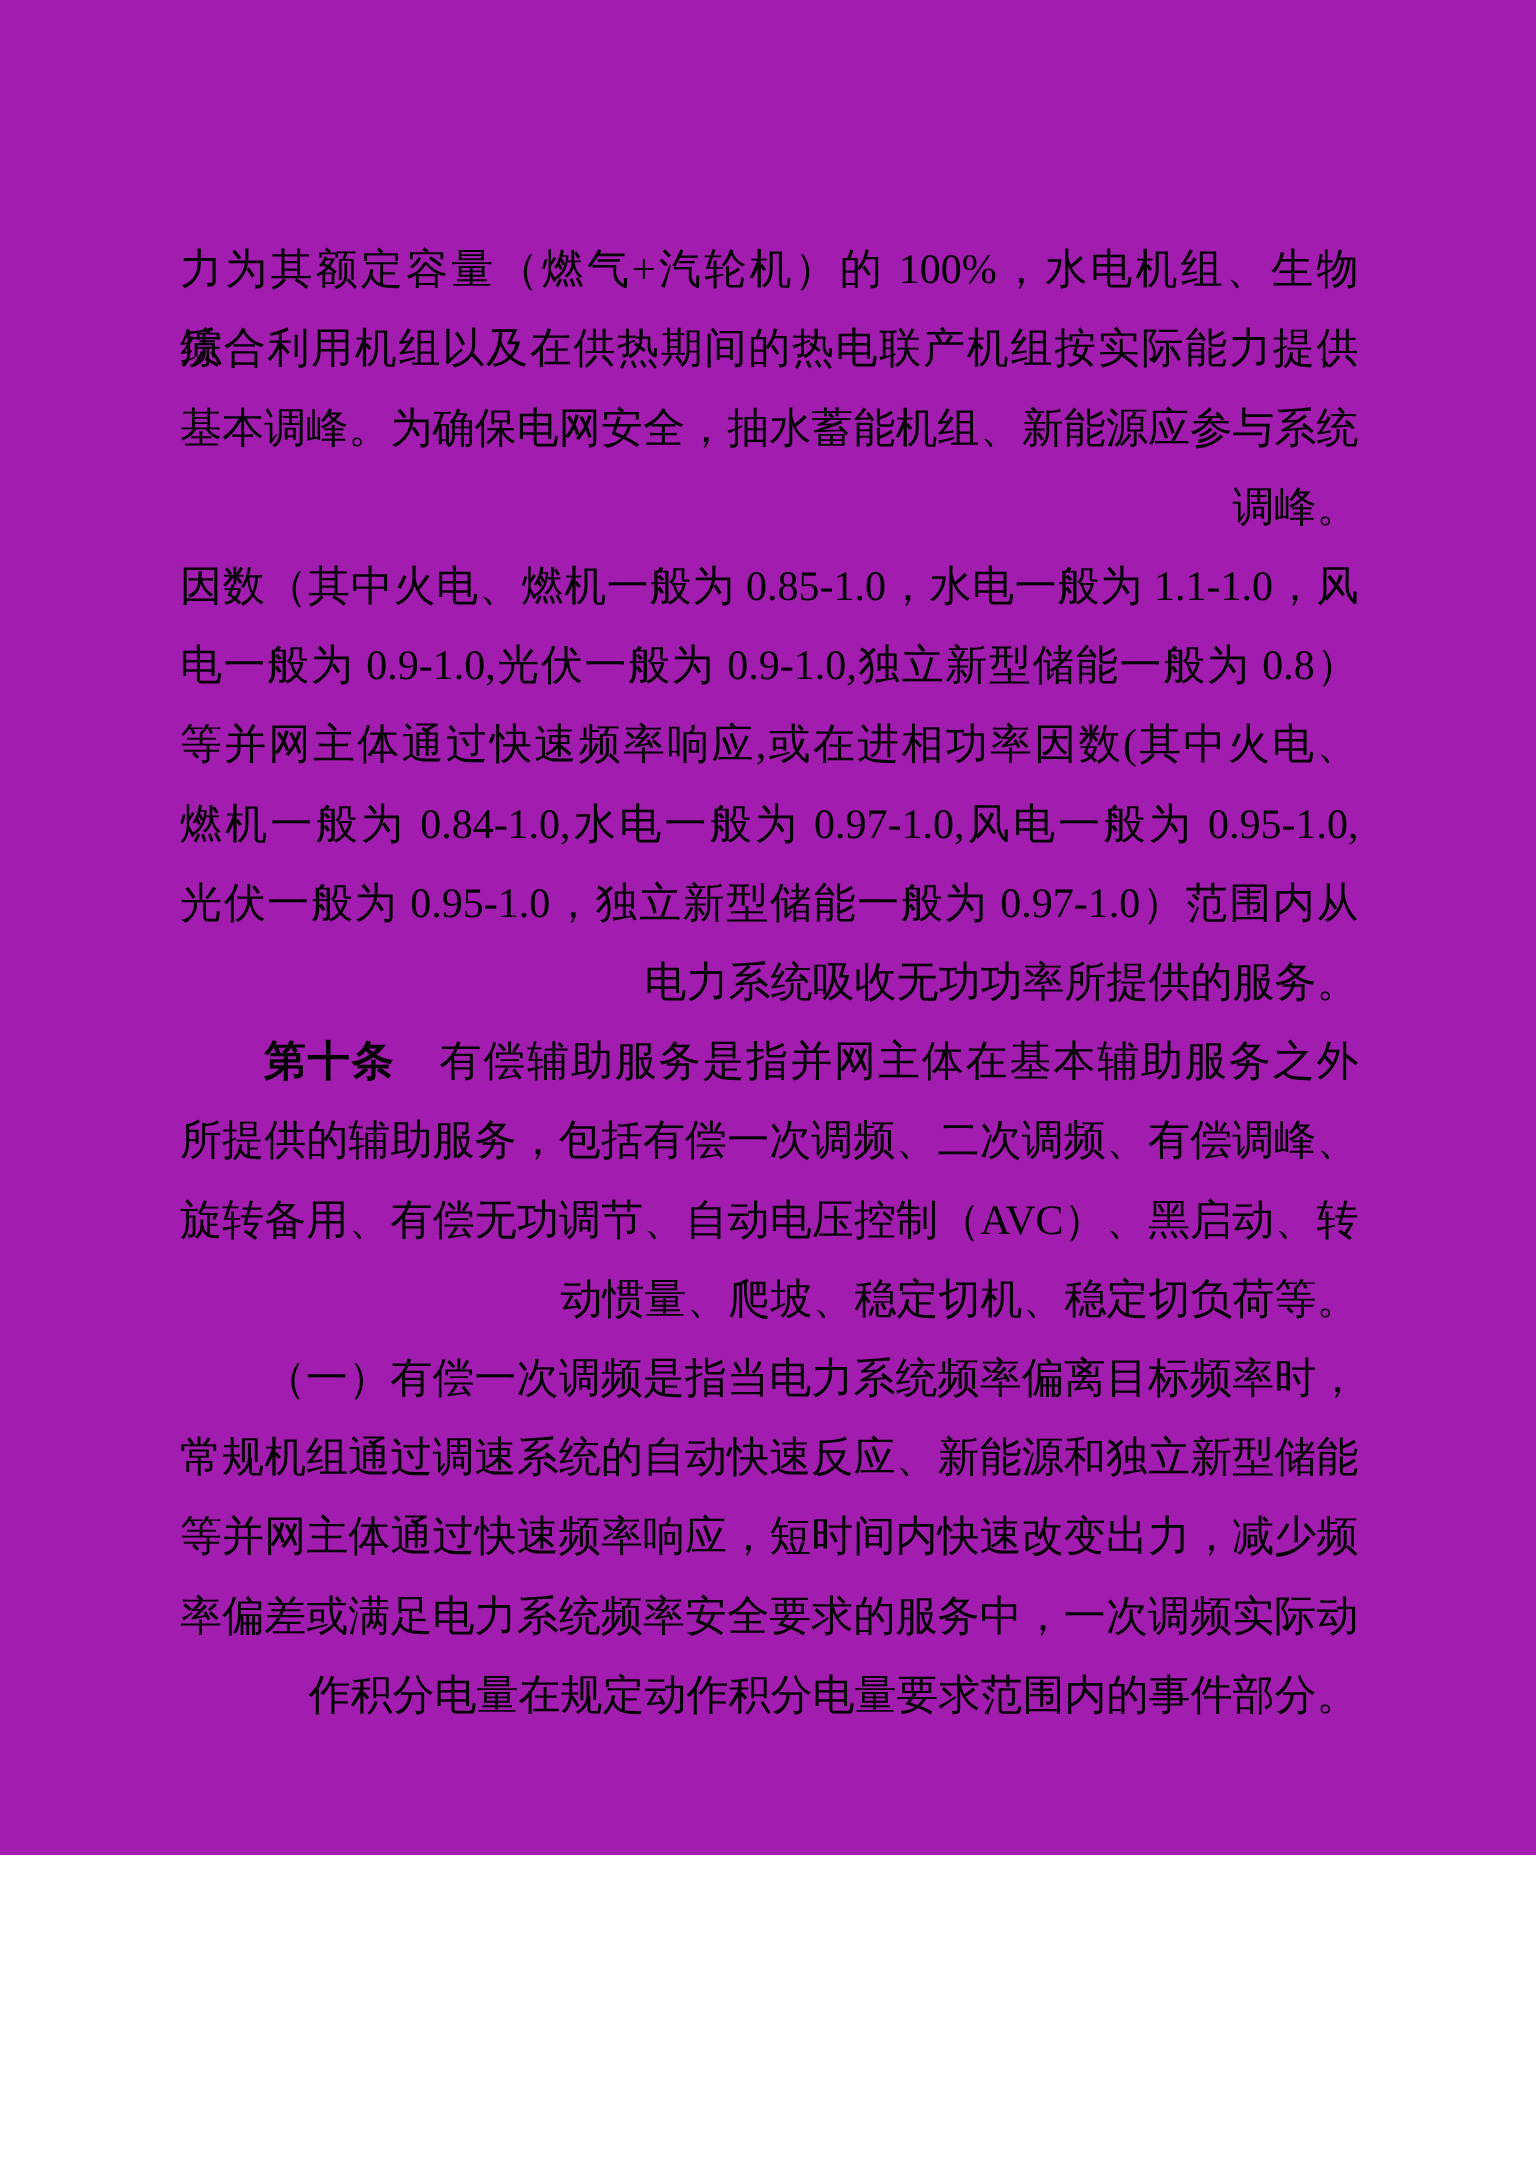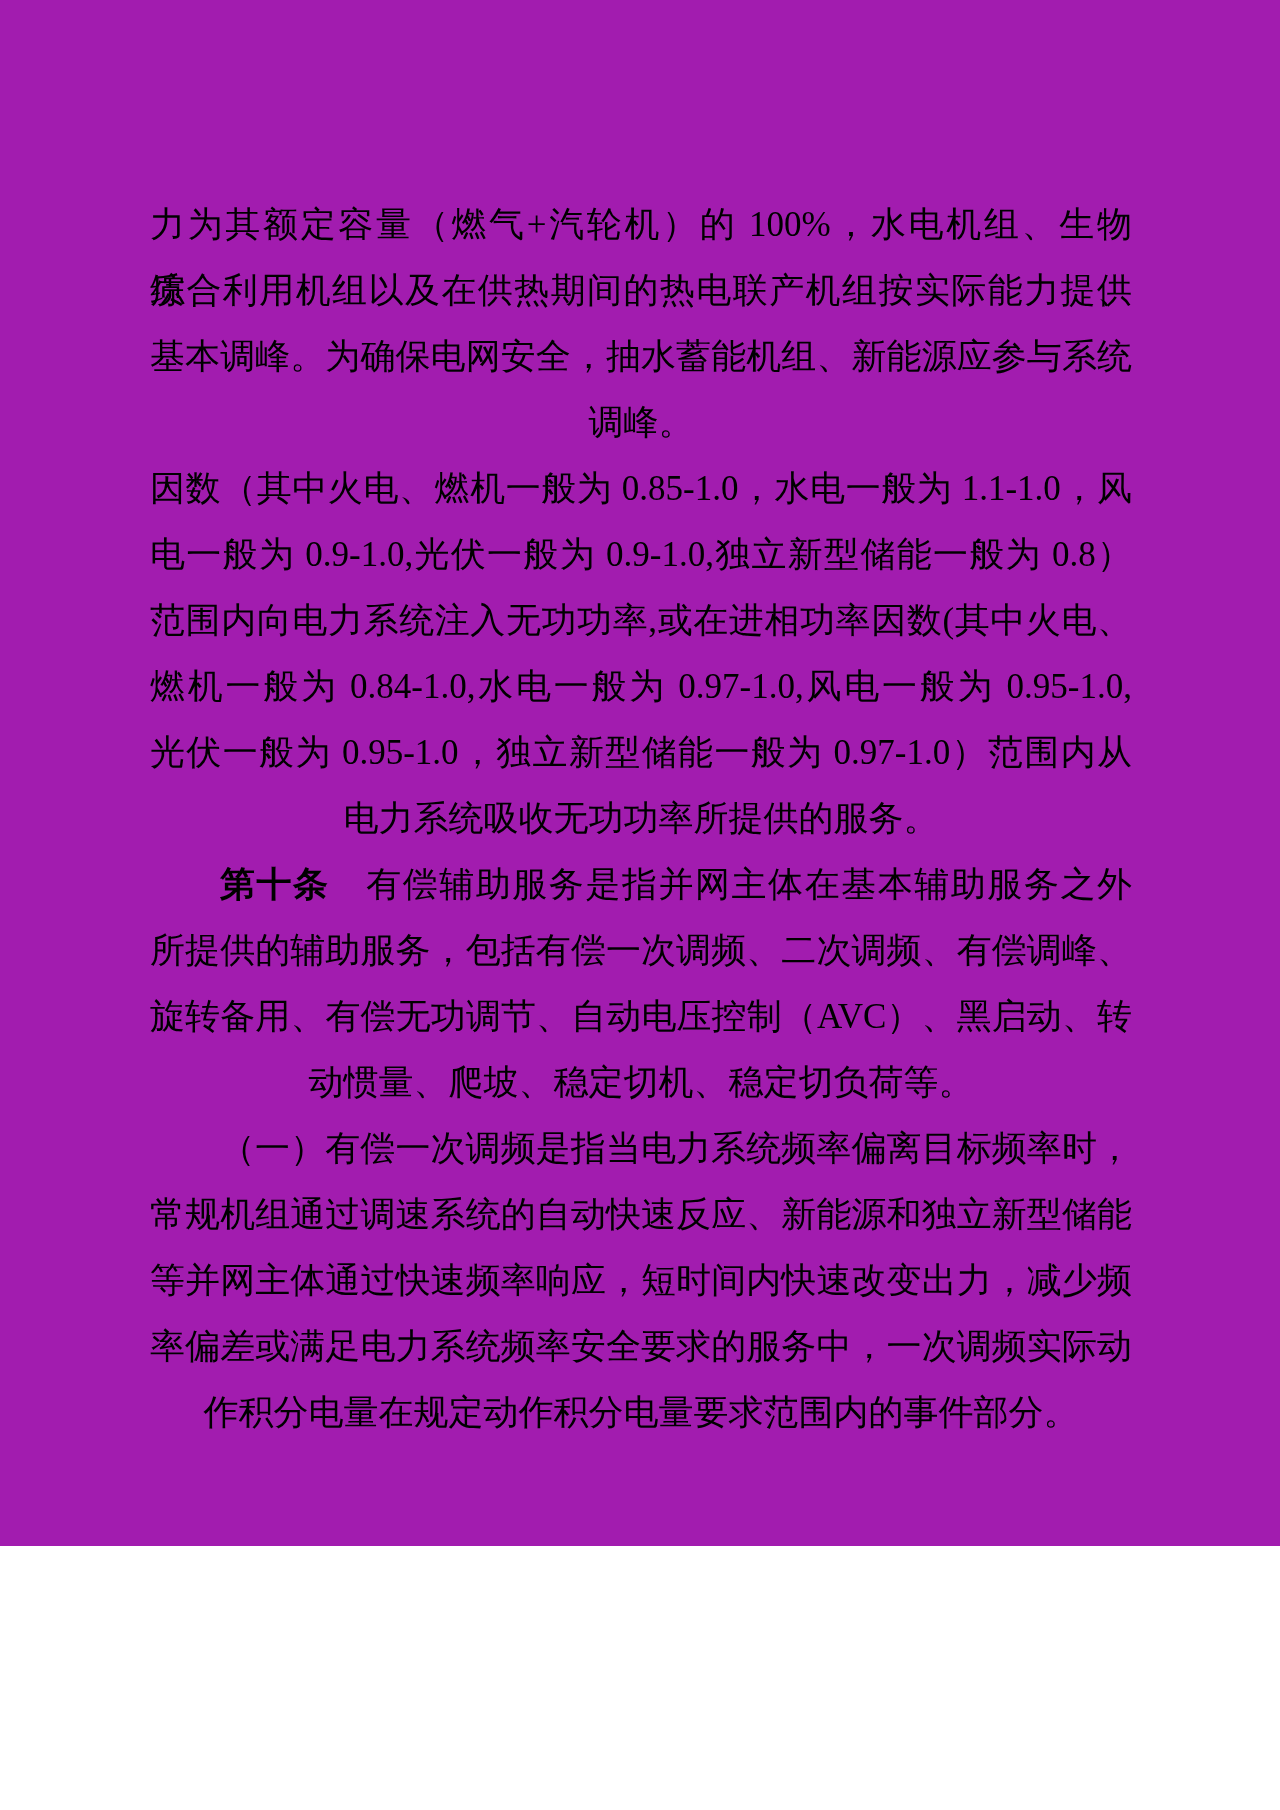--- a/index.html
+++ b/index.html
@@ -21,21 +21,21 @@
     left: 150px;
     top: 192px;
     width: 982px;
   }
   .line {
     font-size: 35px;
     height: 66px;
     line-height: 66px;
     white-space: normal;
     overflow: visible;
-    text-align: center;
+    text-align: right;
   }
   .line.justify {
     text-align: justify;
     text-align-last: justify;
   }
   .line.indent {
     text-indent: 70px;
   }
   .bold {
     font-weight: bold;
@@ -55,21 +55,21 @@
 
 <div class="page">
   <div class="content">
     <div class="line justify">力为其额定容量（燃气+汽轮机）的 100%，水电机组、生物质、</div>
     <div class="line justify">综合利用机组以及在供热期间的热电联产机组按实际能力提供</div>
     <div class="line justify">基本调峰。为确保电网安全，抽水蓄能机组、新能源应参与系统</div>
     <div class="line">调峰。</div>
 
     <div class="line justify">因数（其中火电、燃机一般为 0.85-1.0，水电一般为 1.1-1.0，风</div>
     <div class="line justify">电一般为 0.9-1.0,光伏一般为 0.9-1.0,独立新型储能一般为 0.8）</div>
-    <div class="line justify">范围内向电力系统注入无功功率,或在进相功率因数(其中火电、</div>
+    <div class="line justify">等并网主体通过快速频率响应,或在进相功率因数(其中火电、</div>
     <div class="line justify">燃机一般为 0.84-1.0,水电一般为 0.97-1.0,风电一般为 0.95-1.0,</div>
     <div class="line justify">光伏一般为 0.95-1.0，独立新型储能一般为 0.97-1.0）范围内从</div>
     <div class="line">电力系统吸收无功功率所提供的服务。</div>
 
     <div class="line justify indent">
       <span class="bold">第十条</span><span>　有偿辅助服务是指并网主体在基本辅助服务之外</span>
     </div>
     <div class="line justify">所提供的辅助服务，包括有偿一次调频、二次调频、有偿调峰、</div>
     <div class="line justify">旋转备用、有偿无功调节、自动电压控制（AVC）、黑启动、转</div>
     <div class="line">动惯量、爬坡、稳定切机、稳定切负荷等。</div>

